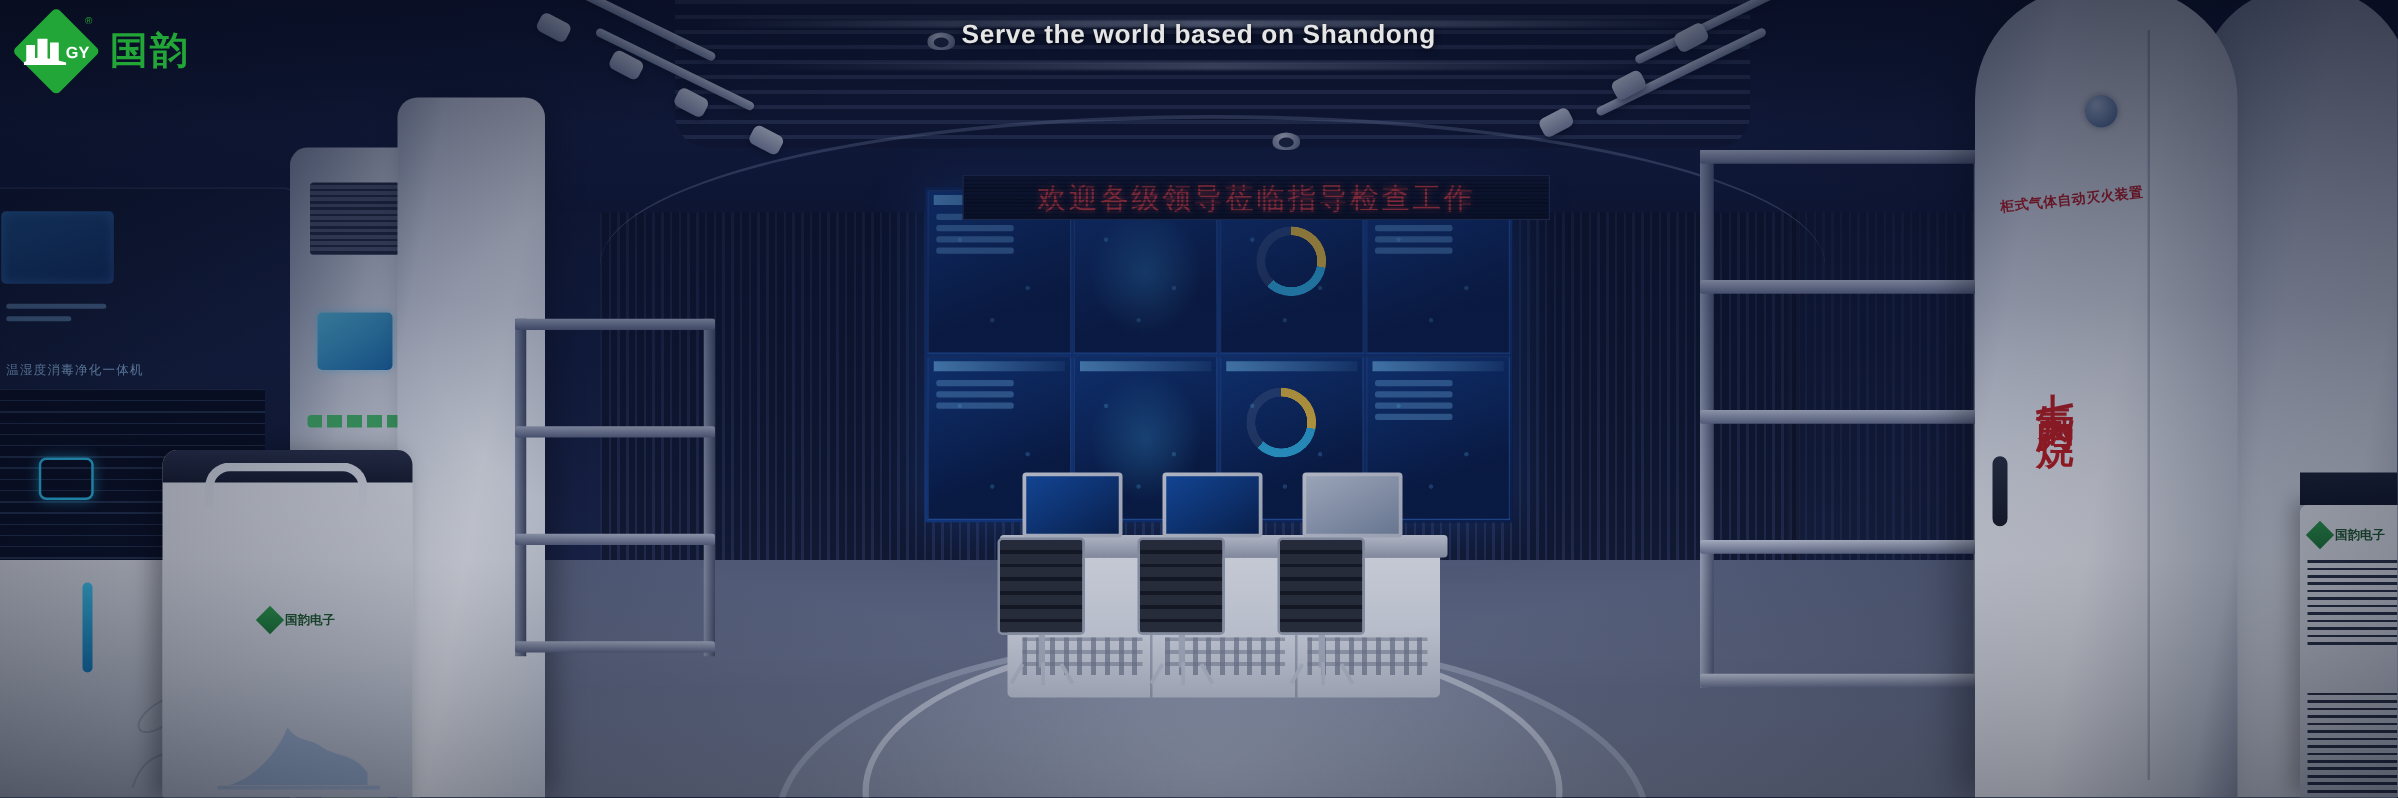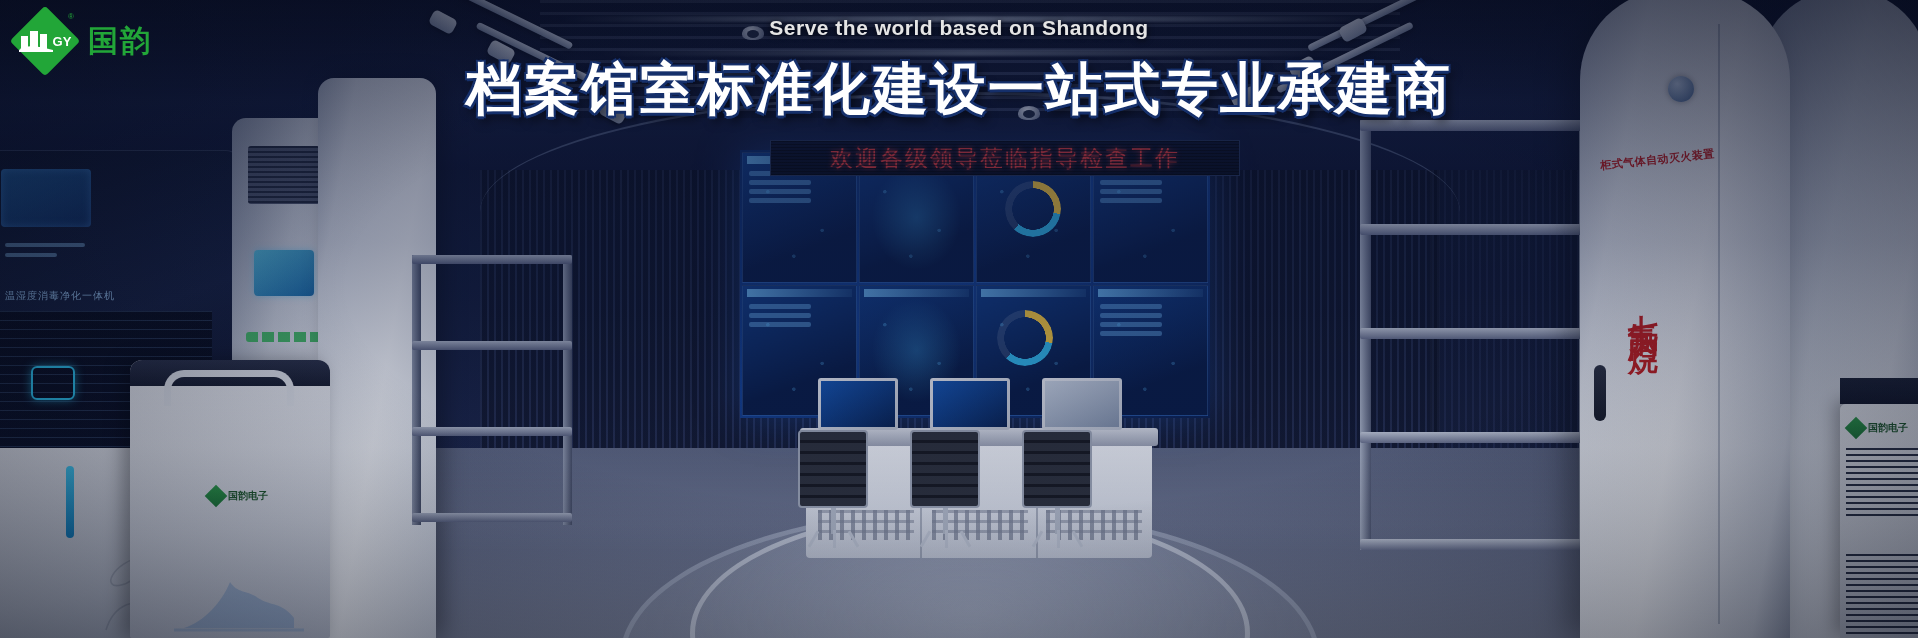--- a/index.html
+++ b/index.html
@@ -678,17 +678,16 @@
           </svg>
           <span style="font-size:13px;font-weight:bold;color:#ffffff;line-height:1;margin-top:1px;">GY</span>
         </span>
         <span class="logo-reg">®</span>
       </div>
       <span class="logo-cn">国韵</span>
     </div>
 
     <div class="headline-block">
       <div class="tag-en">Serve the world based on Shandong</div>
-      <div class="main-title">档案馆室标准化建设一站式专业承建商</div>
     </div>
 
   </div>
 </div>
 
 </body></html>

